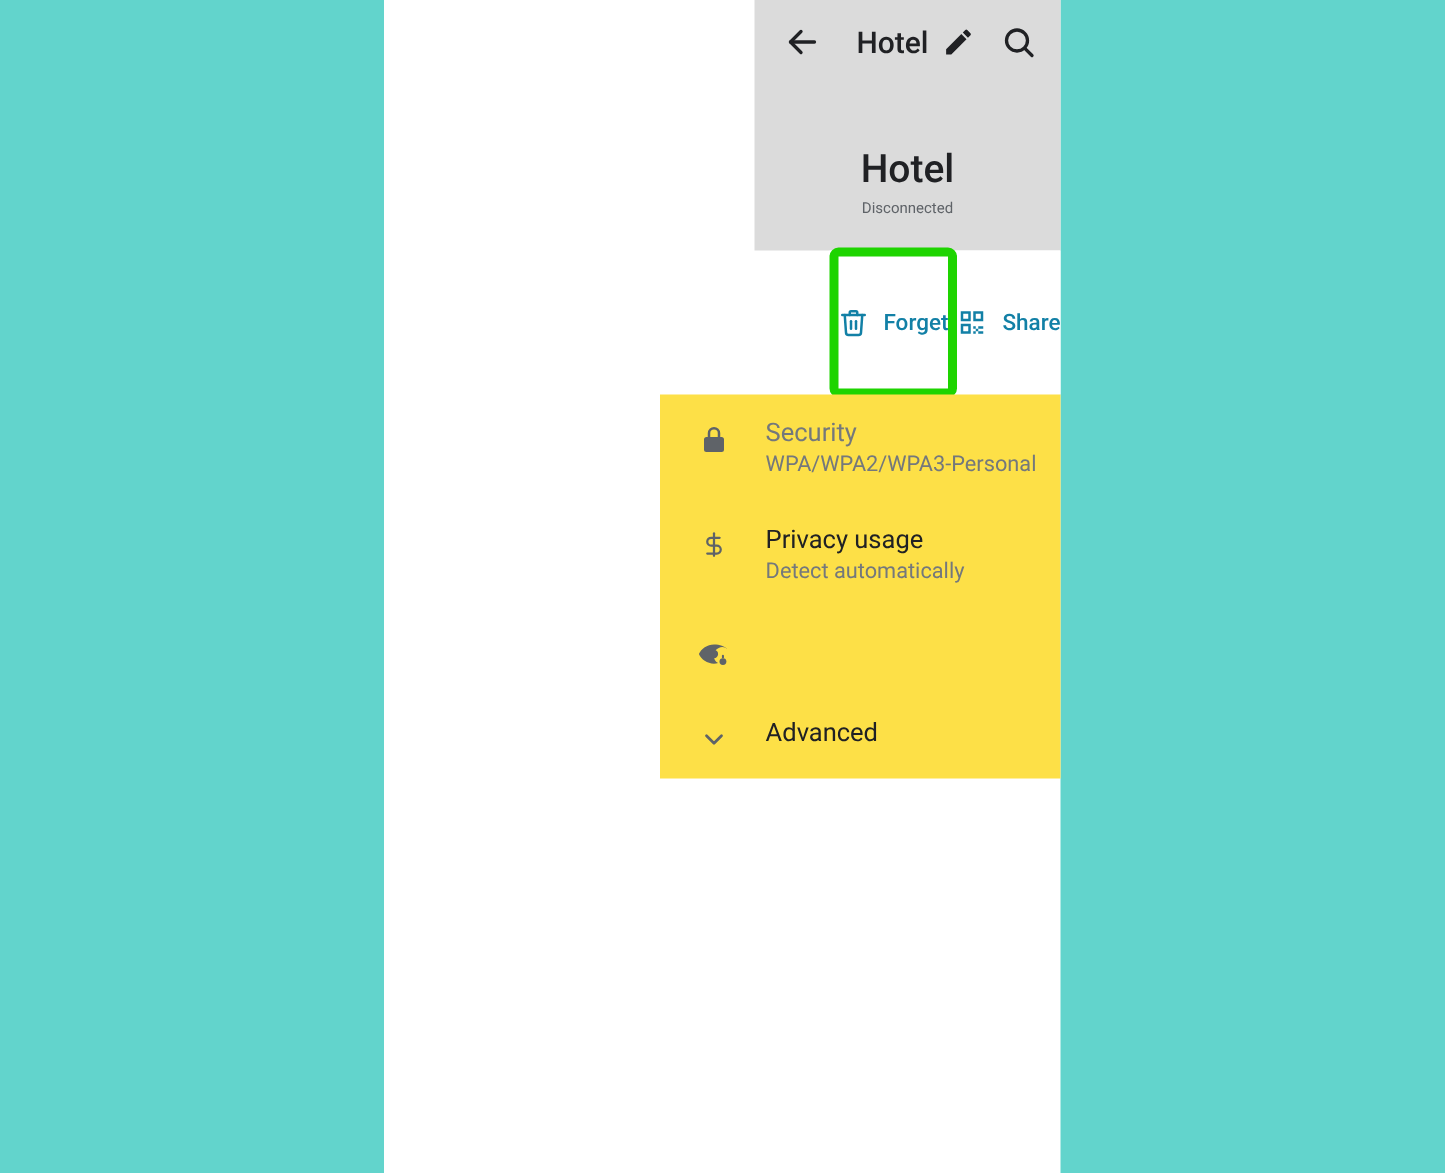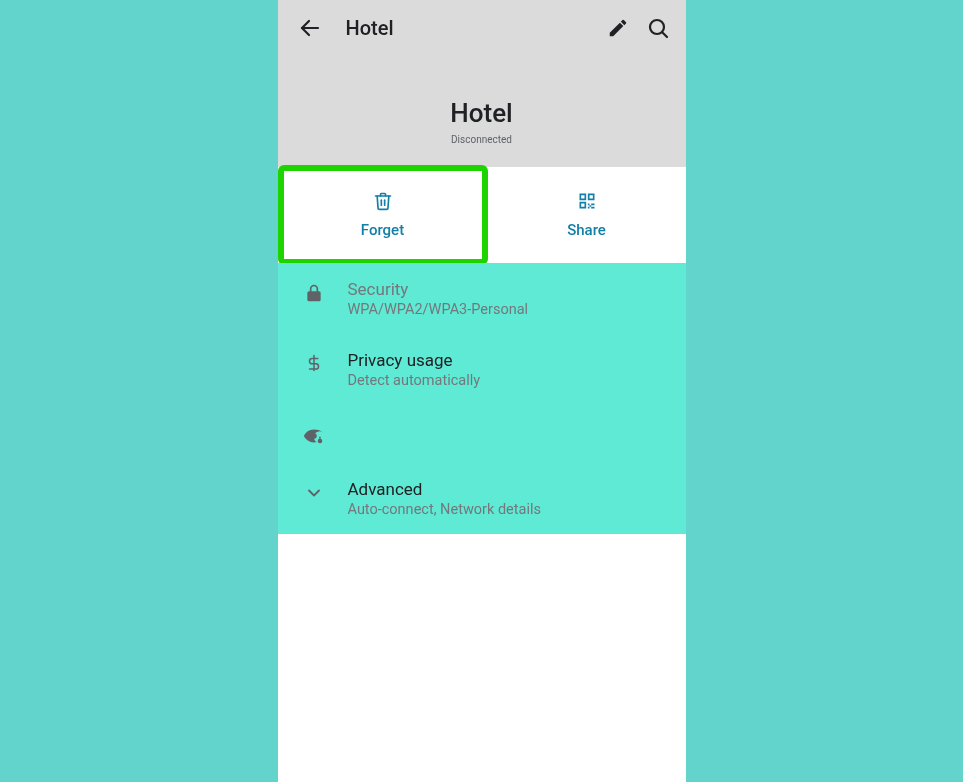--- a/index.html
+++ b/index.html
@@ -6,25 +6,26 @@
   body {
     background: #62d4cc;
     font-family: Roboto, "Segoe UI", Arial, sans-serif;
     width: 963px;
     height: 782px;
     display: flex;
     align-items: flex-start;
     justify-content: center;
   }
   .phone {
-    width: 408px;
+    width: 451px;
     height: 782px;
     background: #ffffff;
     display: flex;
     flex-direction: column;
+    align-items: flex-end;
   }
   .header-region {
     background: #dbdbdb;
   }
   .topbar {
     display: flex;
     align-items: center;
     height: 56px;
     padding: 0 8px 0 12px;
   }
@@ -62,36 +63,36 @@
     display: flex;
     align-items: stretch;
     justify-content: space-around;
     background: #ffffff;
     padding: 0;
     height: 96px;
   }
   .action-btn {
     flex: 1;
     display: flex;
-    flex-direction: column;
+    flex-direction: row;
     align-items: center;
     justify-content: center;
     gap: 10px;
     color: #1280a6;
     font-size: 15px;
     font-weight: 500;
   }
   .highlight-box {
     border: 6px solid #1ed400;
     border-radius: 6px;
     margin: -2px 0;
   }
   .list {
     padding: 0;
-    background: #5eead4;
+    background: #fde047;
   }
   .row {
     display: flex;
     align-items: flex-start;
     padding: 16px 16px;
   }
   .row-icon {
     width: 40px;
     display: flex;
     justify-content: center;
@@ -207,18 +208,17 @@
     </div>
 
     <div class="row">
       <div class="row-icon">
         <svg width="20" height="20" viewBox="0 0 24 24" fill="none" stroke="currentColor" stroke-width="2.2" stroke-linecap="round" stroke-linejoin="round">
             <polyline points="6 9 12 15 18 9"></polyline>
           </svg>
       </div>
       <div class="row-text">
         <div class="row-title">Advanced</div>
-        <div class="row-sub">Auto-connect, Network details</div>
       </div>
     </div>
 
   </div>
 </div>
 
 </body></html>

